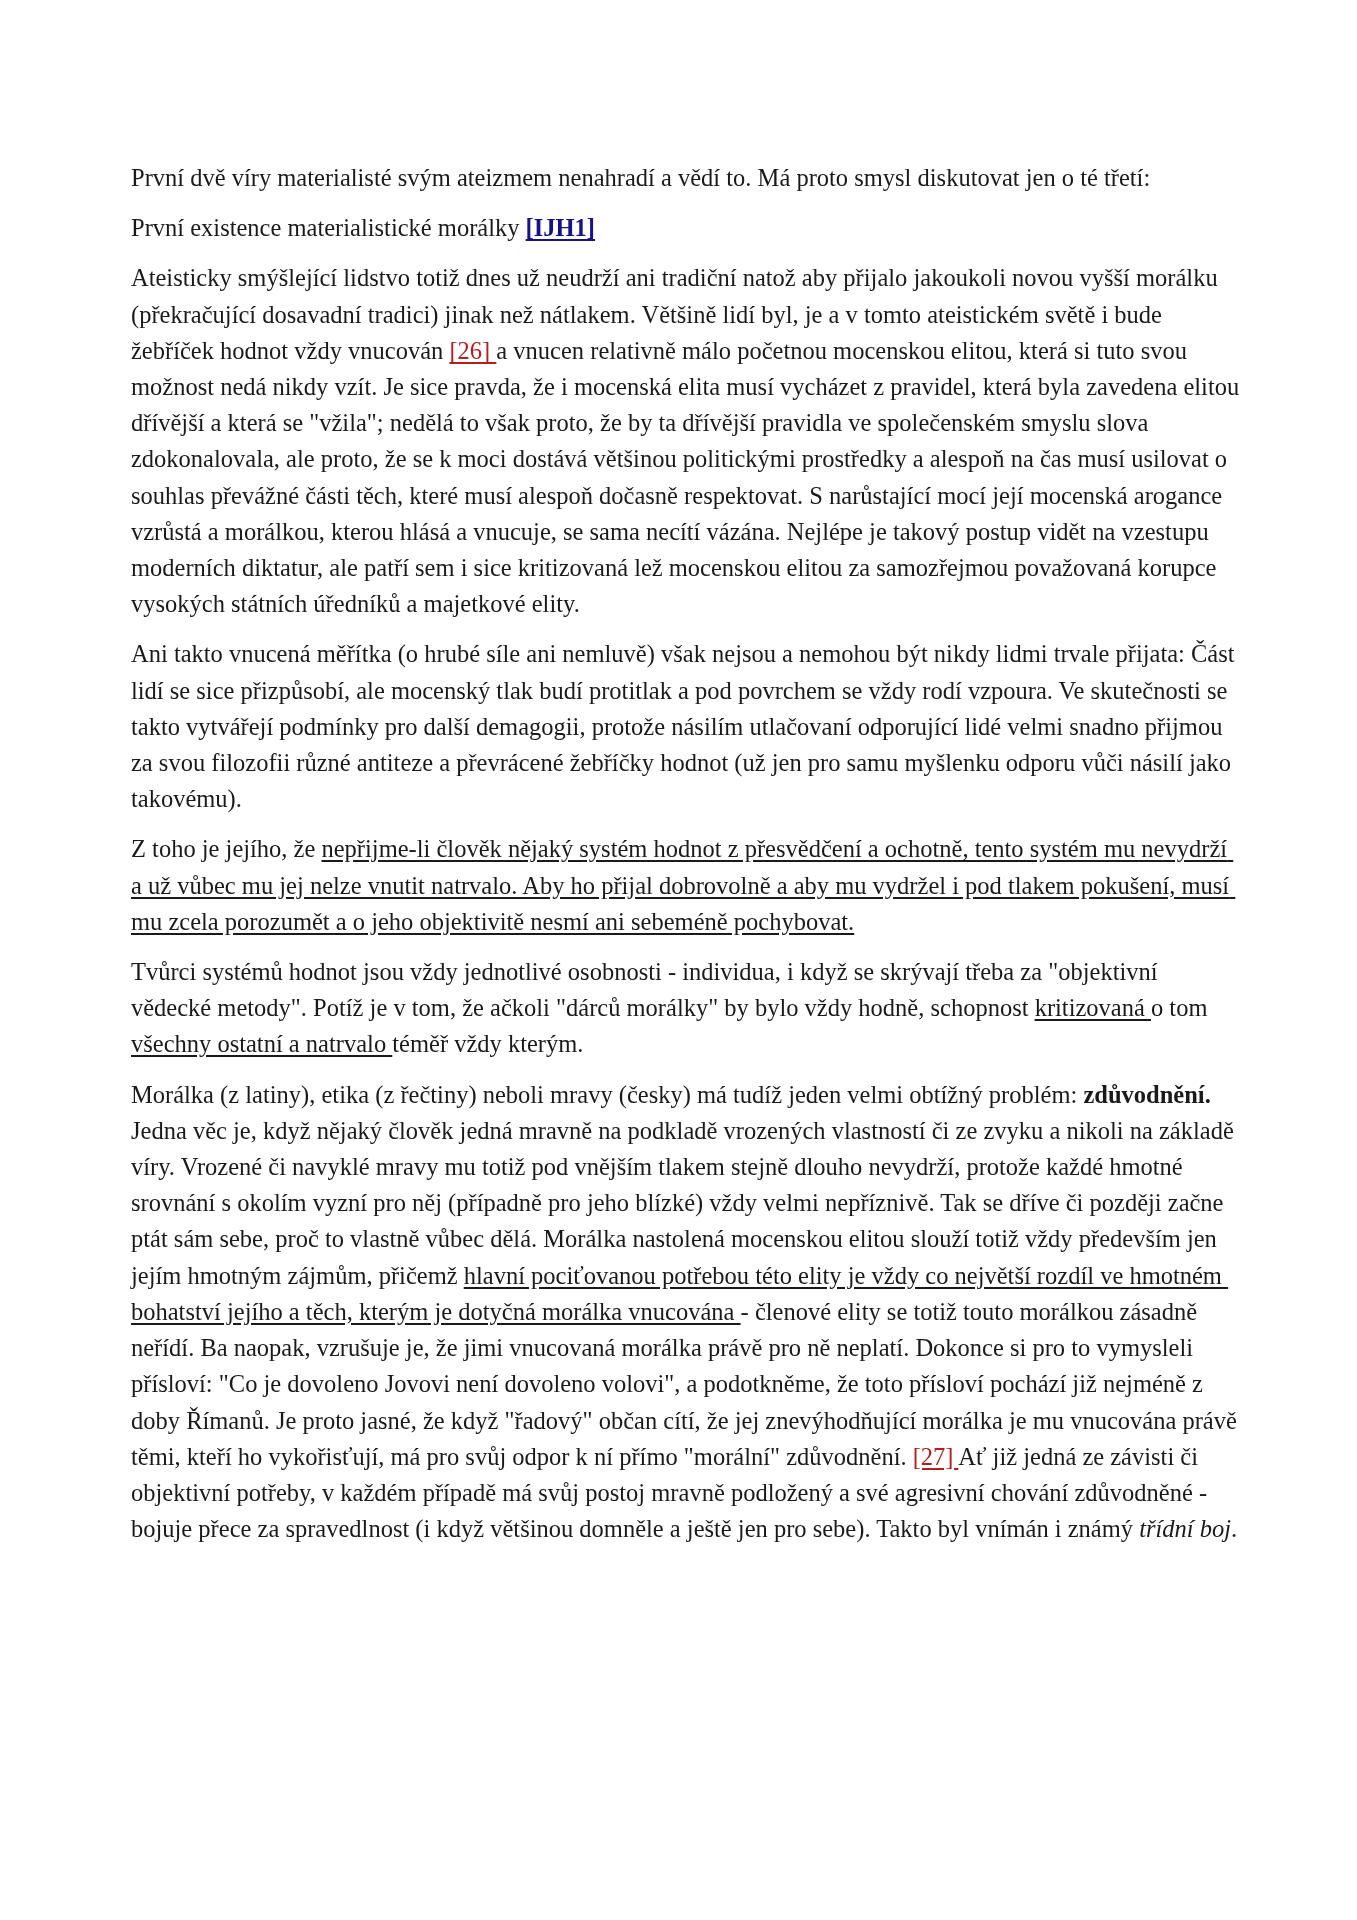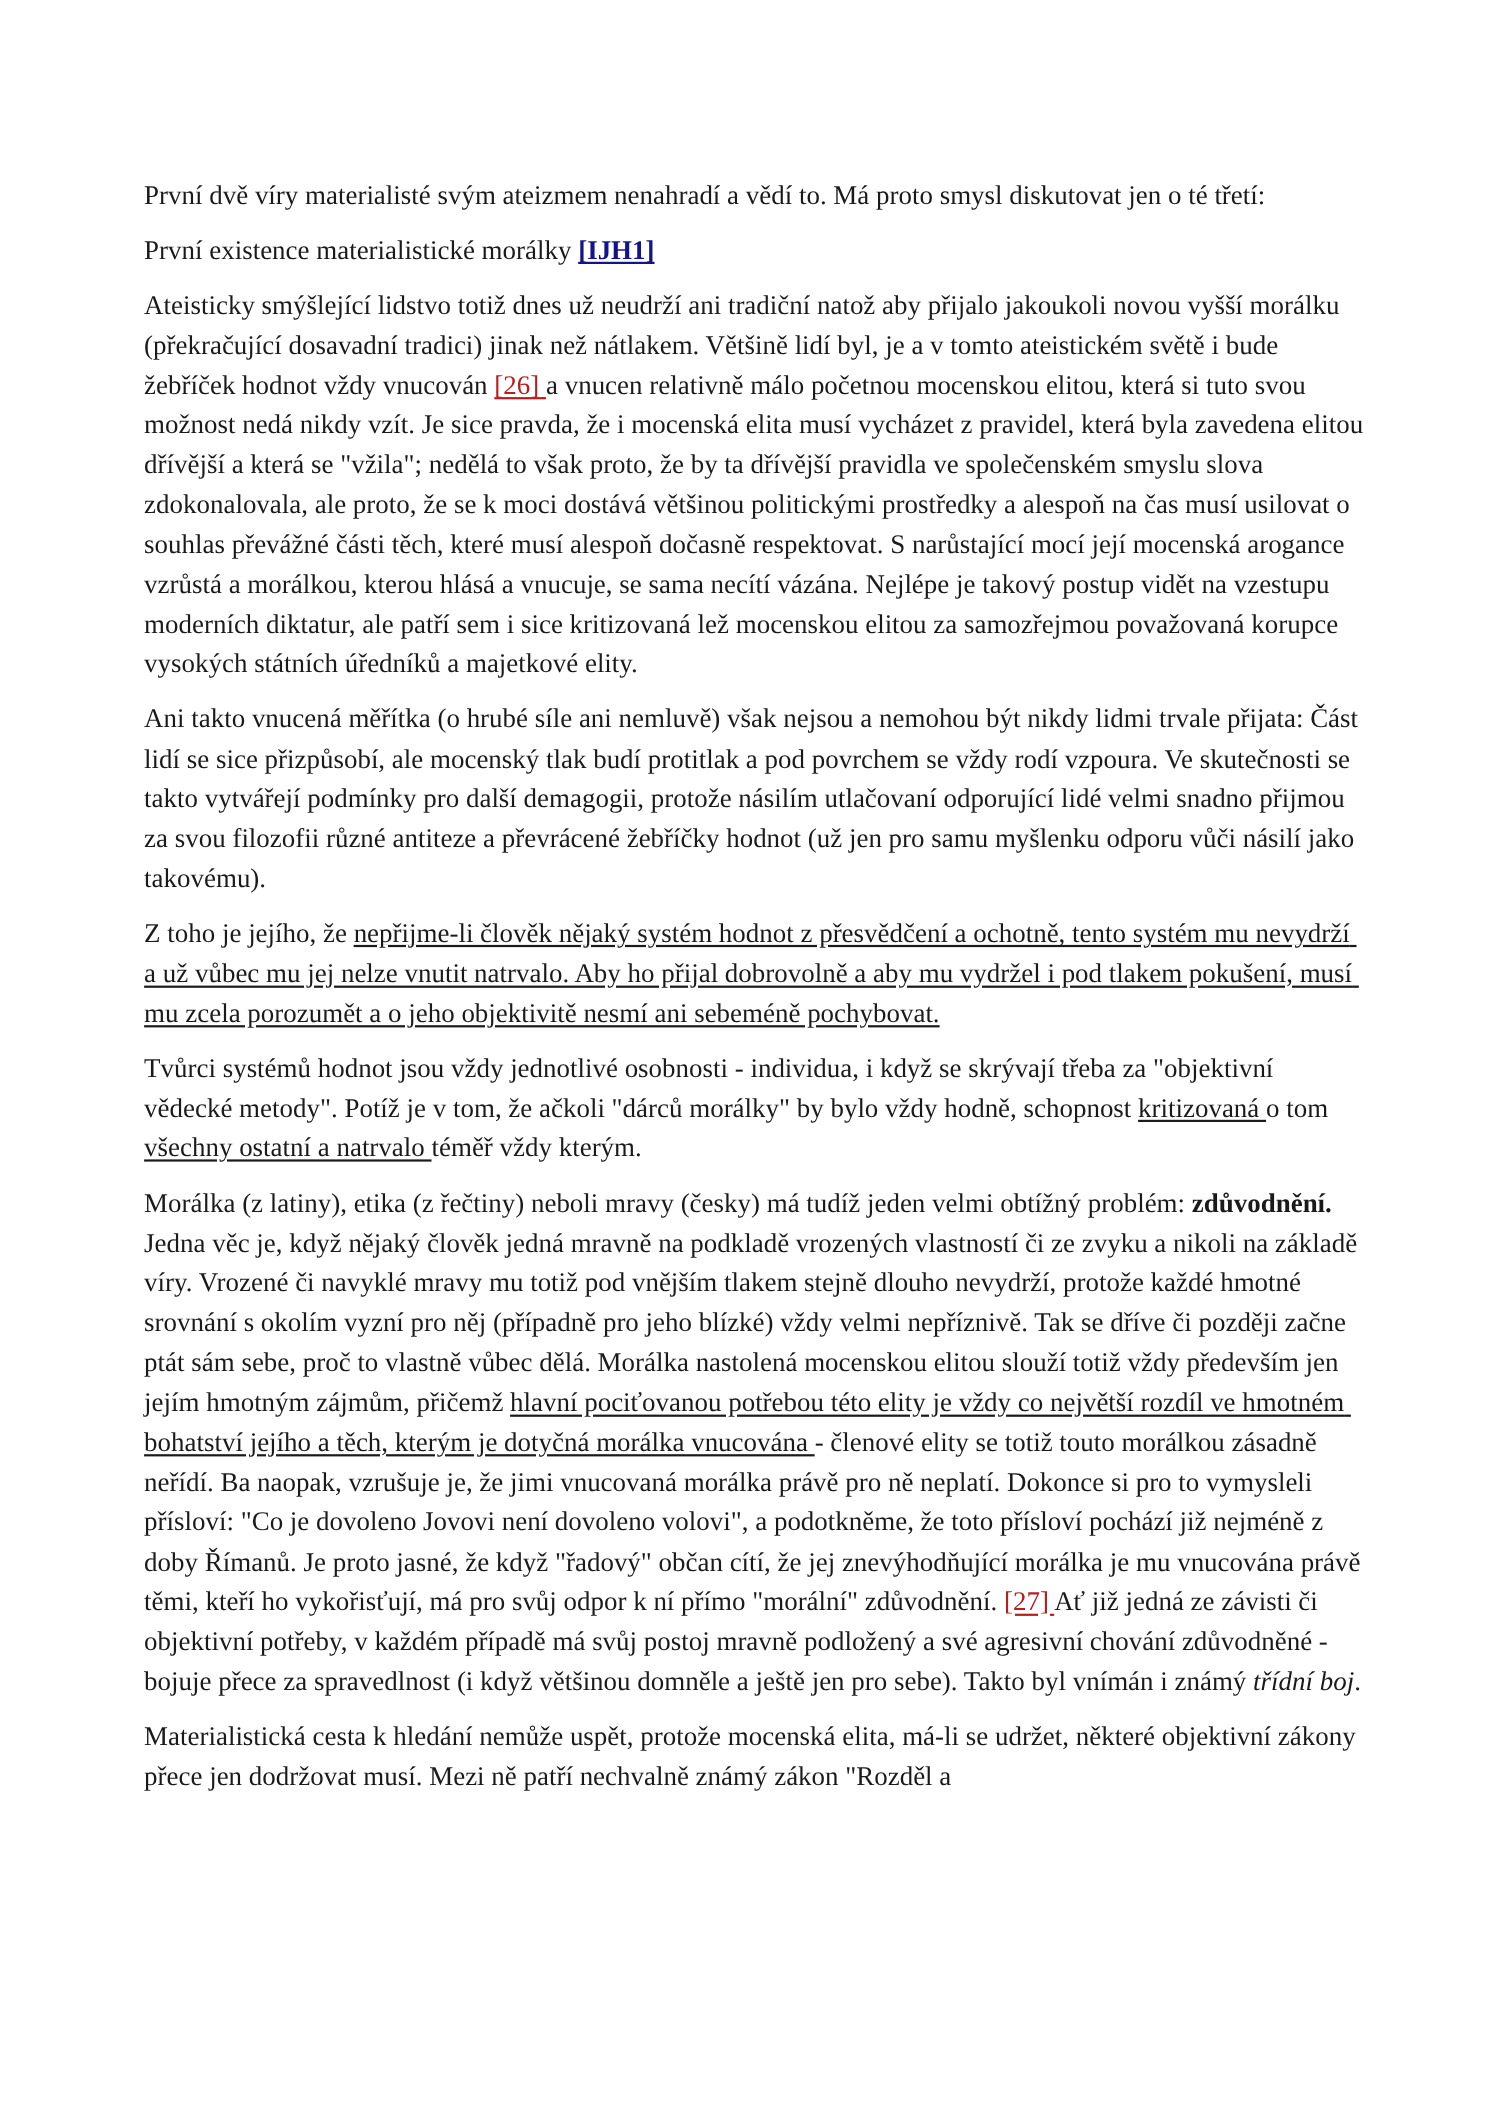--- a/index.html
+++ b/index.html
@@ -48,16 +48,13 @@
   </p>
 
   <p class="para">
     <span>Tvůrci systémů hodnot jsou vždy jednotlivé osobnosti - individua, i když se skrývají třeba za "objektivní vědecké metody". Potíž je v tom, že ačkoli "dárců morálky" by bylo vždy hodně, schopnost </span><span class="u">kritizovaná </span><span>o tom </span><span class="u">všechny ostatní a natrvalo </span><span>téměř vždy kterým.</span>
   </p>
 
   <p class="para">
     <span>Morálka (z latiny), etika (z řečtiny) neboli mravy (česky) má tudíž jeden velmi obtížný problém: </span><span class="b">zdůvodnění.</span><span> Jedna věc je, když nějaký člověk jedná mravně na podkladě vrozených vlastností či ze zvyku a nikoli na základě víry. Vrozené či navyklé mravy mu totiž pod vnějším tlakem stejně dlouho nevydrží, protože každé hmotné srovnání s okolím vyzní pro něj (případně pro jeho blízké) vždy velmi nepříznivě. Tak se dříve či později začne ptát sám sebe, proč to vlastně vůbec dělá. Morálka nastolená mocenskou elitou slouží totiž vždy především jen jejím hmotným zájmům, přičemž </span><span class="u">hlavní pociťovanou potřebou této elity je vždy co největší rozdíl ve hmotném bohatství jejího a těch, kterým je dotyčná morálka vnucována </span><span>- členové elity se totiž touto morálkou zásadně neřídí. Ba naopak, vzrušuje je, že jimi vnucovaná morálka právě pro ně neplatí. Dokonce si pro to vymysleli přísloví: "Co je dovoleno Jovovi není dovoleno volovi", a podotkněme, že toto přísloví pochází již nejméně z doby Římanů. Je proto jasné, že když "řadový" občan cítí, že jej znevýhodňující morálka je mu vnucována právě těmi, kteří ho vykořisťují, má pro svůj odpor k ní přímo "morální" zdůvodnění. </span><a class="link">[27] </a><span>Ať již jedná ze závisti či objektivní potřeby, v každém případě má svůj postoj mravně podložený a své agresivní chování zdůvodněné - bojuje přece za spravedlnost (i když většinou domněle a ještě jen pro sebe). Takto byl vnímán i známý </span><span class="i">třídní boj</span><span>.</span>
   </p>
 
-  <p class="para">
-    <span>Materialistická cesta k hledání nemůže uspět, protože mocenská elita, má-li se udržet, některé objektivní zákony přece jen dodržovat musí. Mezi ně patří nechvalně známý zákon "Rozděl a</span>
-  </p>
 </div>
 
 </body></html>

